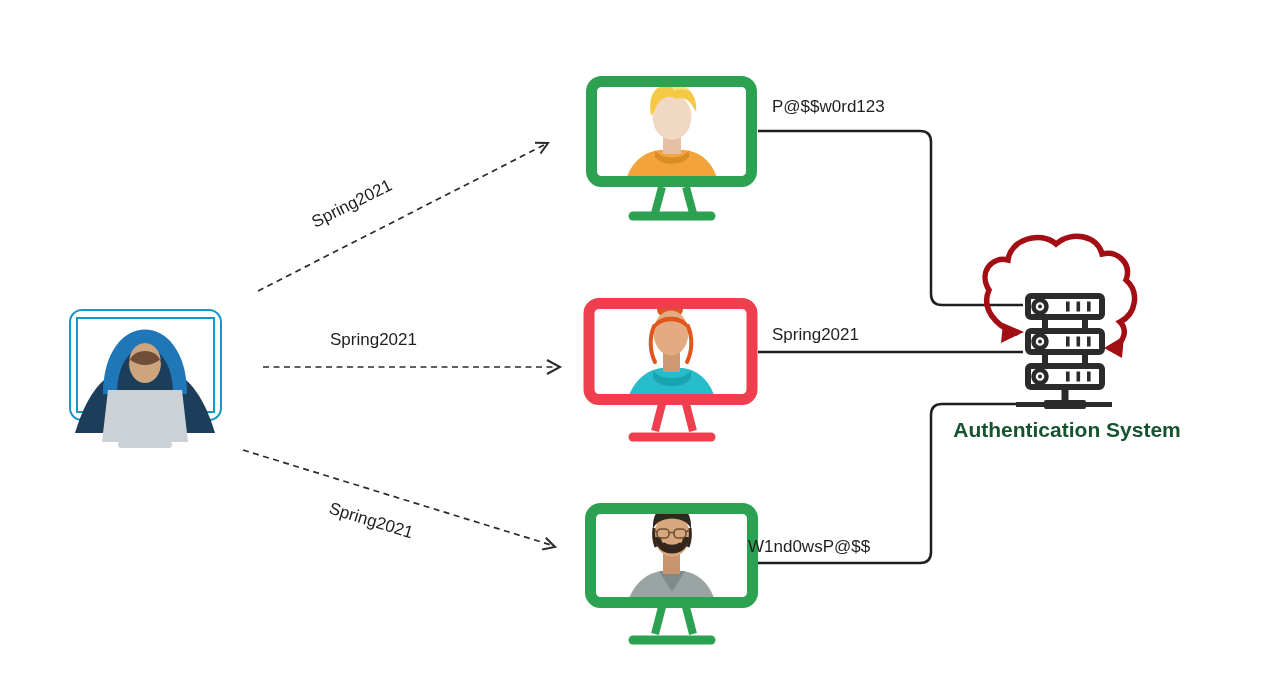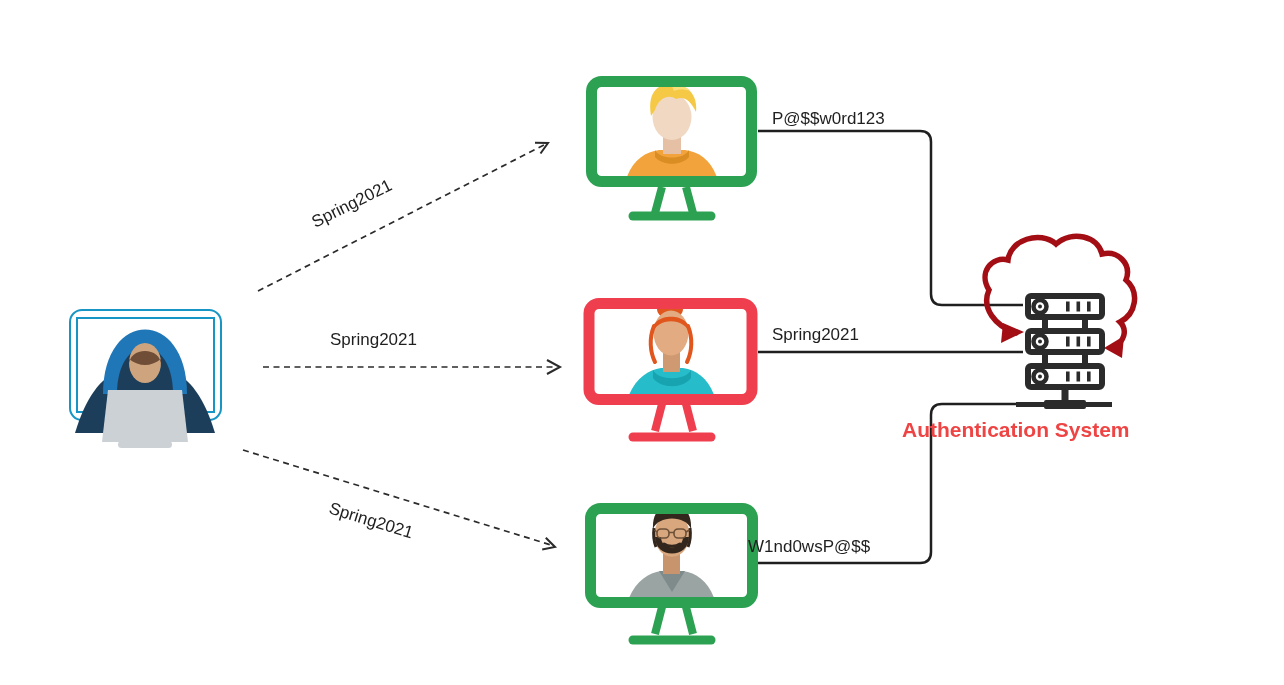--- a/index.html
+++ b/index.html
@@ -14,30 +14,30 @@
   .lbl{
     position:absolute;
     font-size:17px;
     color:#1f1f1f;
     white-space:nowrap;
   }
   .lbl.rot{transform-origin:center center;}
   #spray-label-1{left:352px;top:204px;transform:translate(-50%,-50%) rotate(-26.5deg);}
   #spray-label-2{left:330px;top:330px;}
   #spray-label-3{left:371px;top:521px;transform:translate(-50%,-50%) rotate(17deg);}
-  #password-label-1{left:772px;top:97px;margin-top:12px;}
+  #password-label-1{left:772px;top:97px;}
   #password-label-2{left:772px;top:325px;}
   #password-label-3{left:748px;top:537px;}
   .title{
     position:absolute;
-    left:902px;top:418px;width:254px;
-    text-align:left;
+    left:940px;top:418px;width:254px;
+    text-align:center;
     font-size:21px;
     font-weight:bold;
-    color:#ef4444;
+    color:#14532d;
     letter-spacing:0px;
   }
 </style>
 </head>
 <body>
 
 <div class="canvas">
 
   <svg width="1284" height="685" viewBox="0 0 1284 685">
     <defs>

